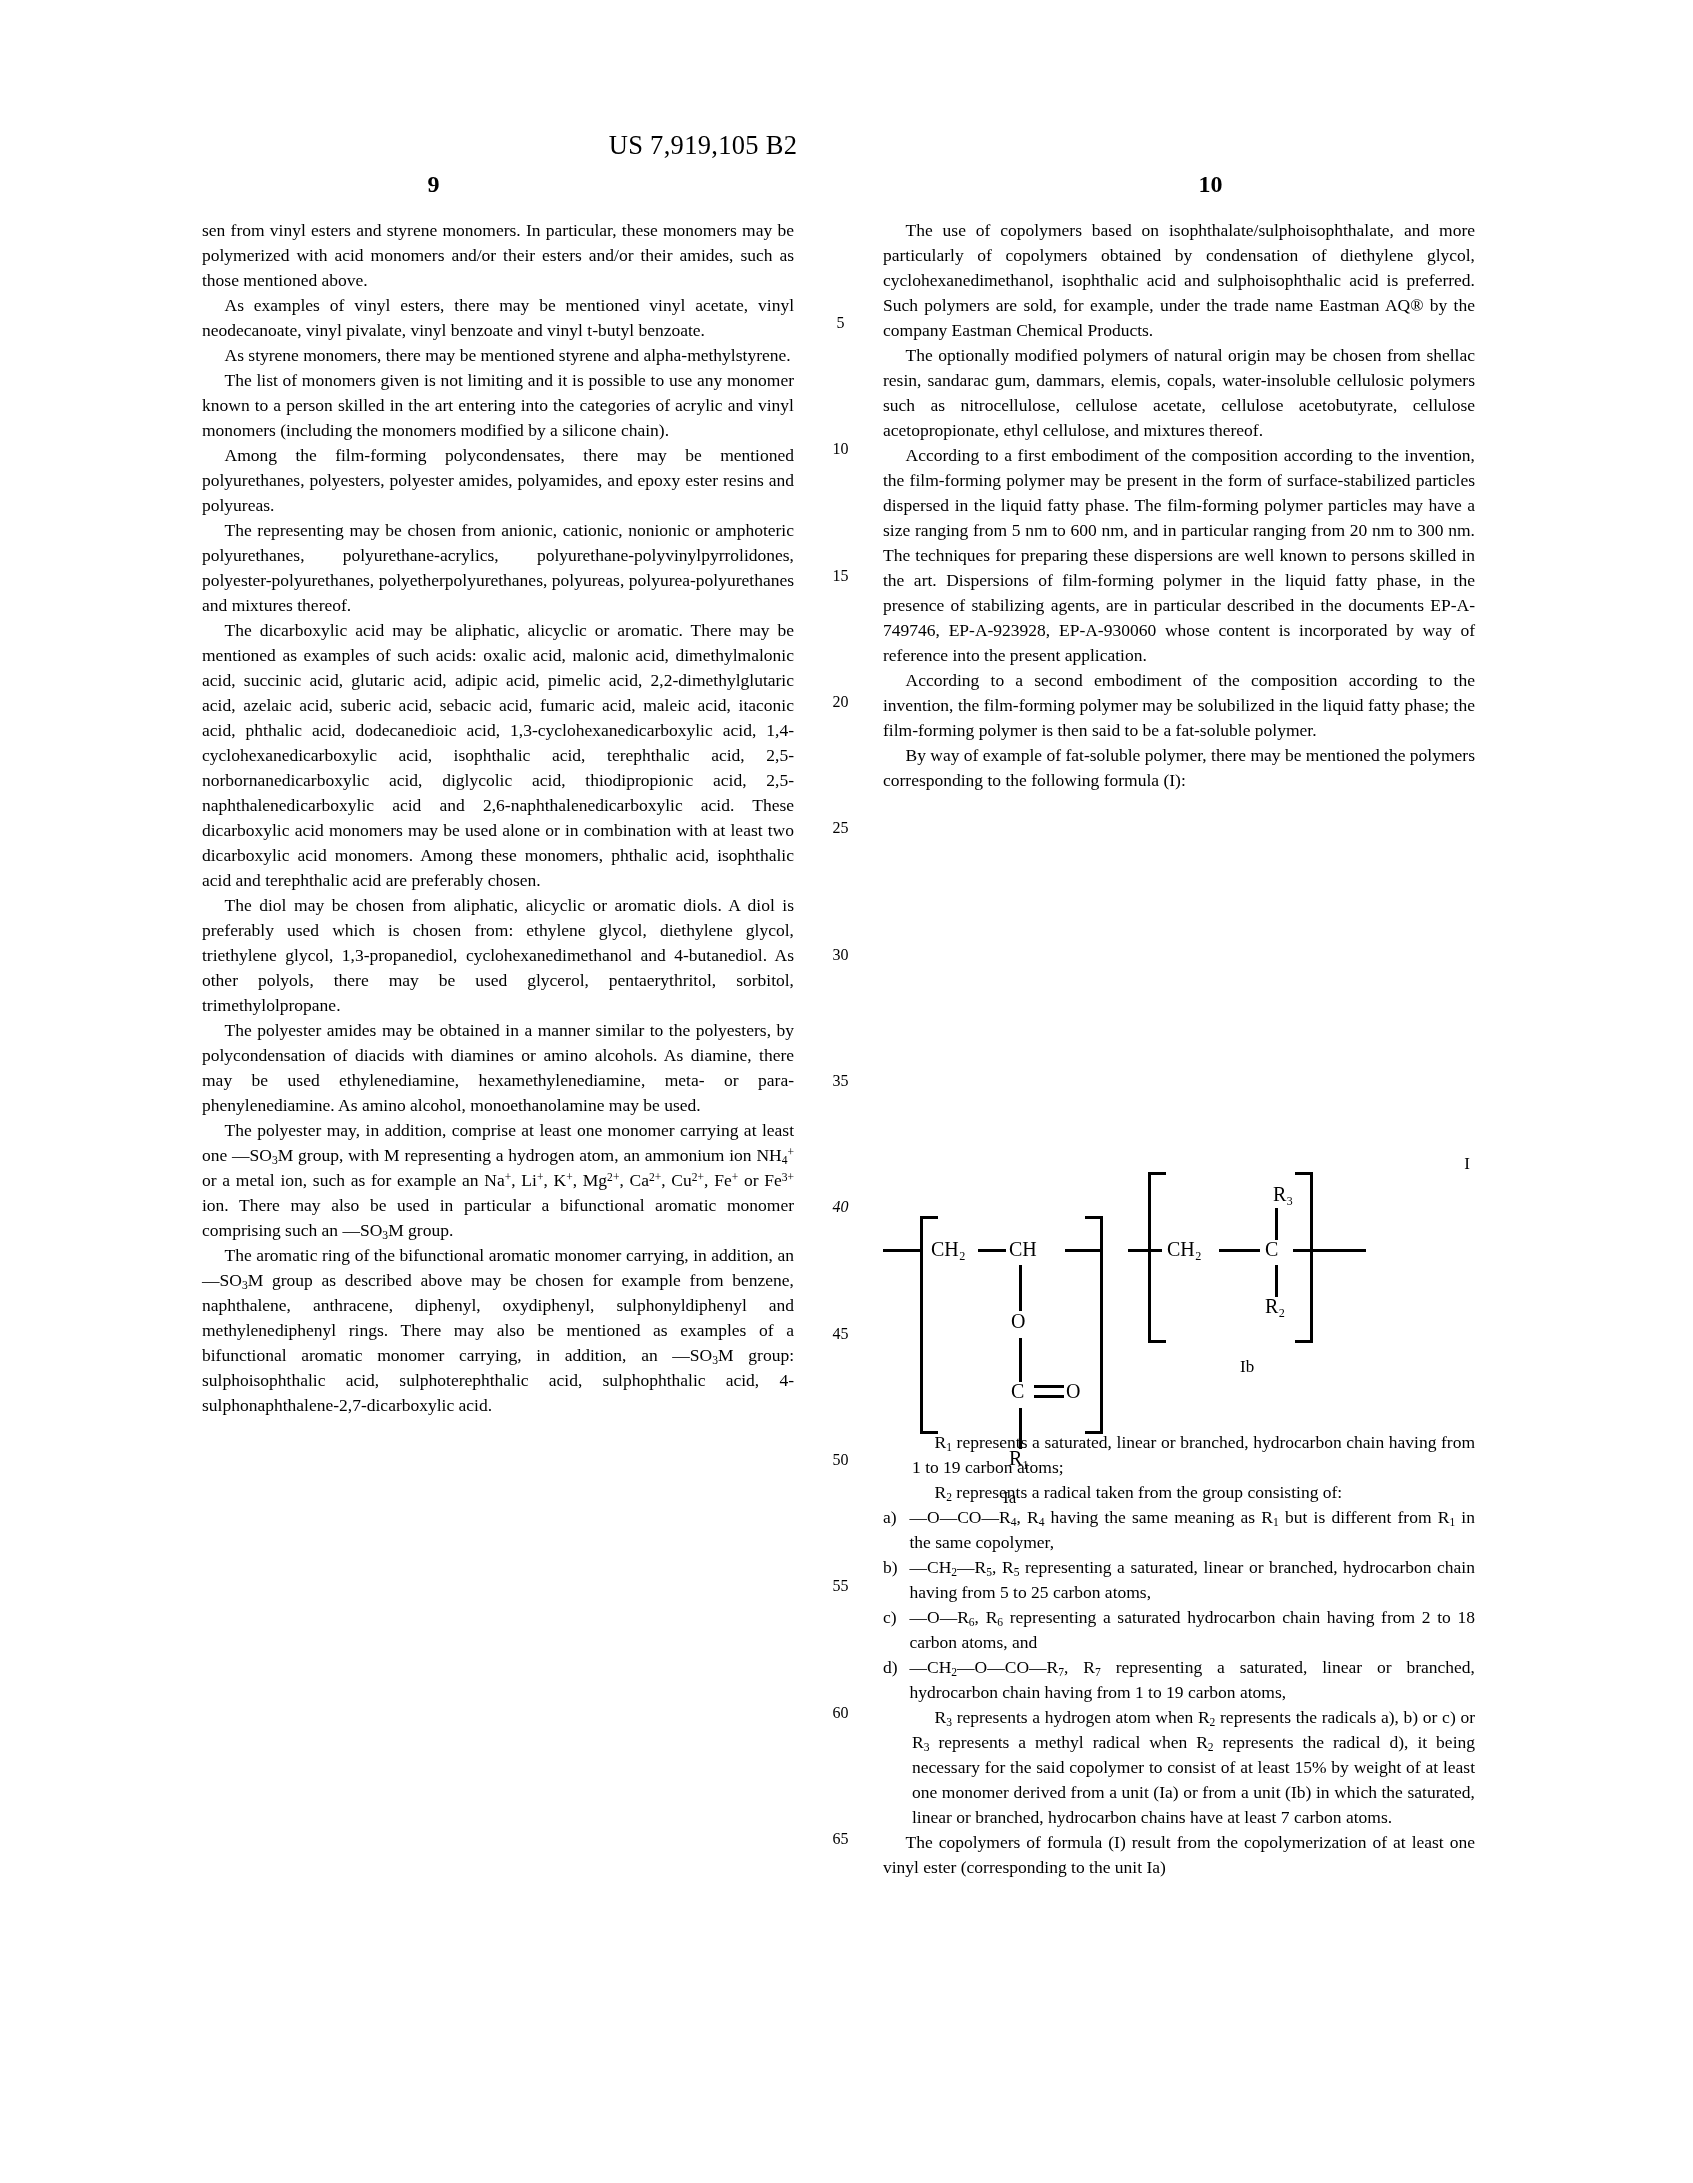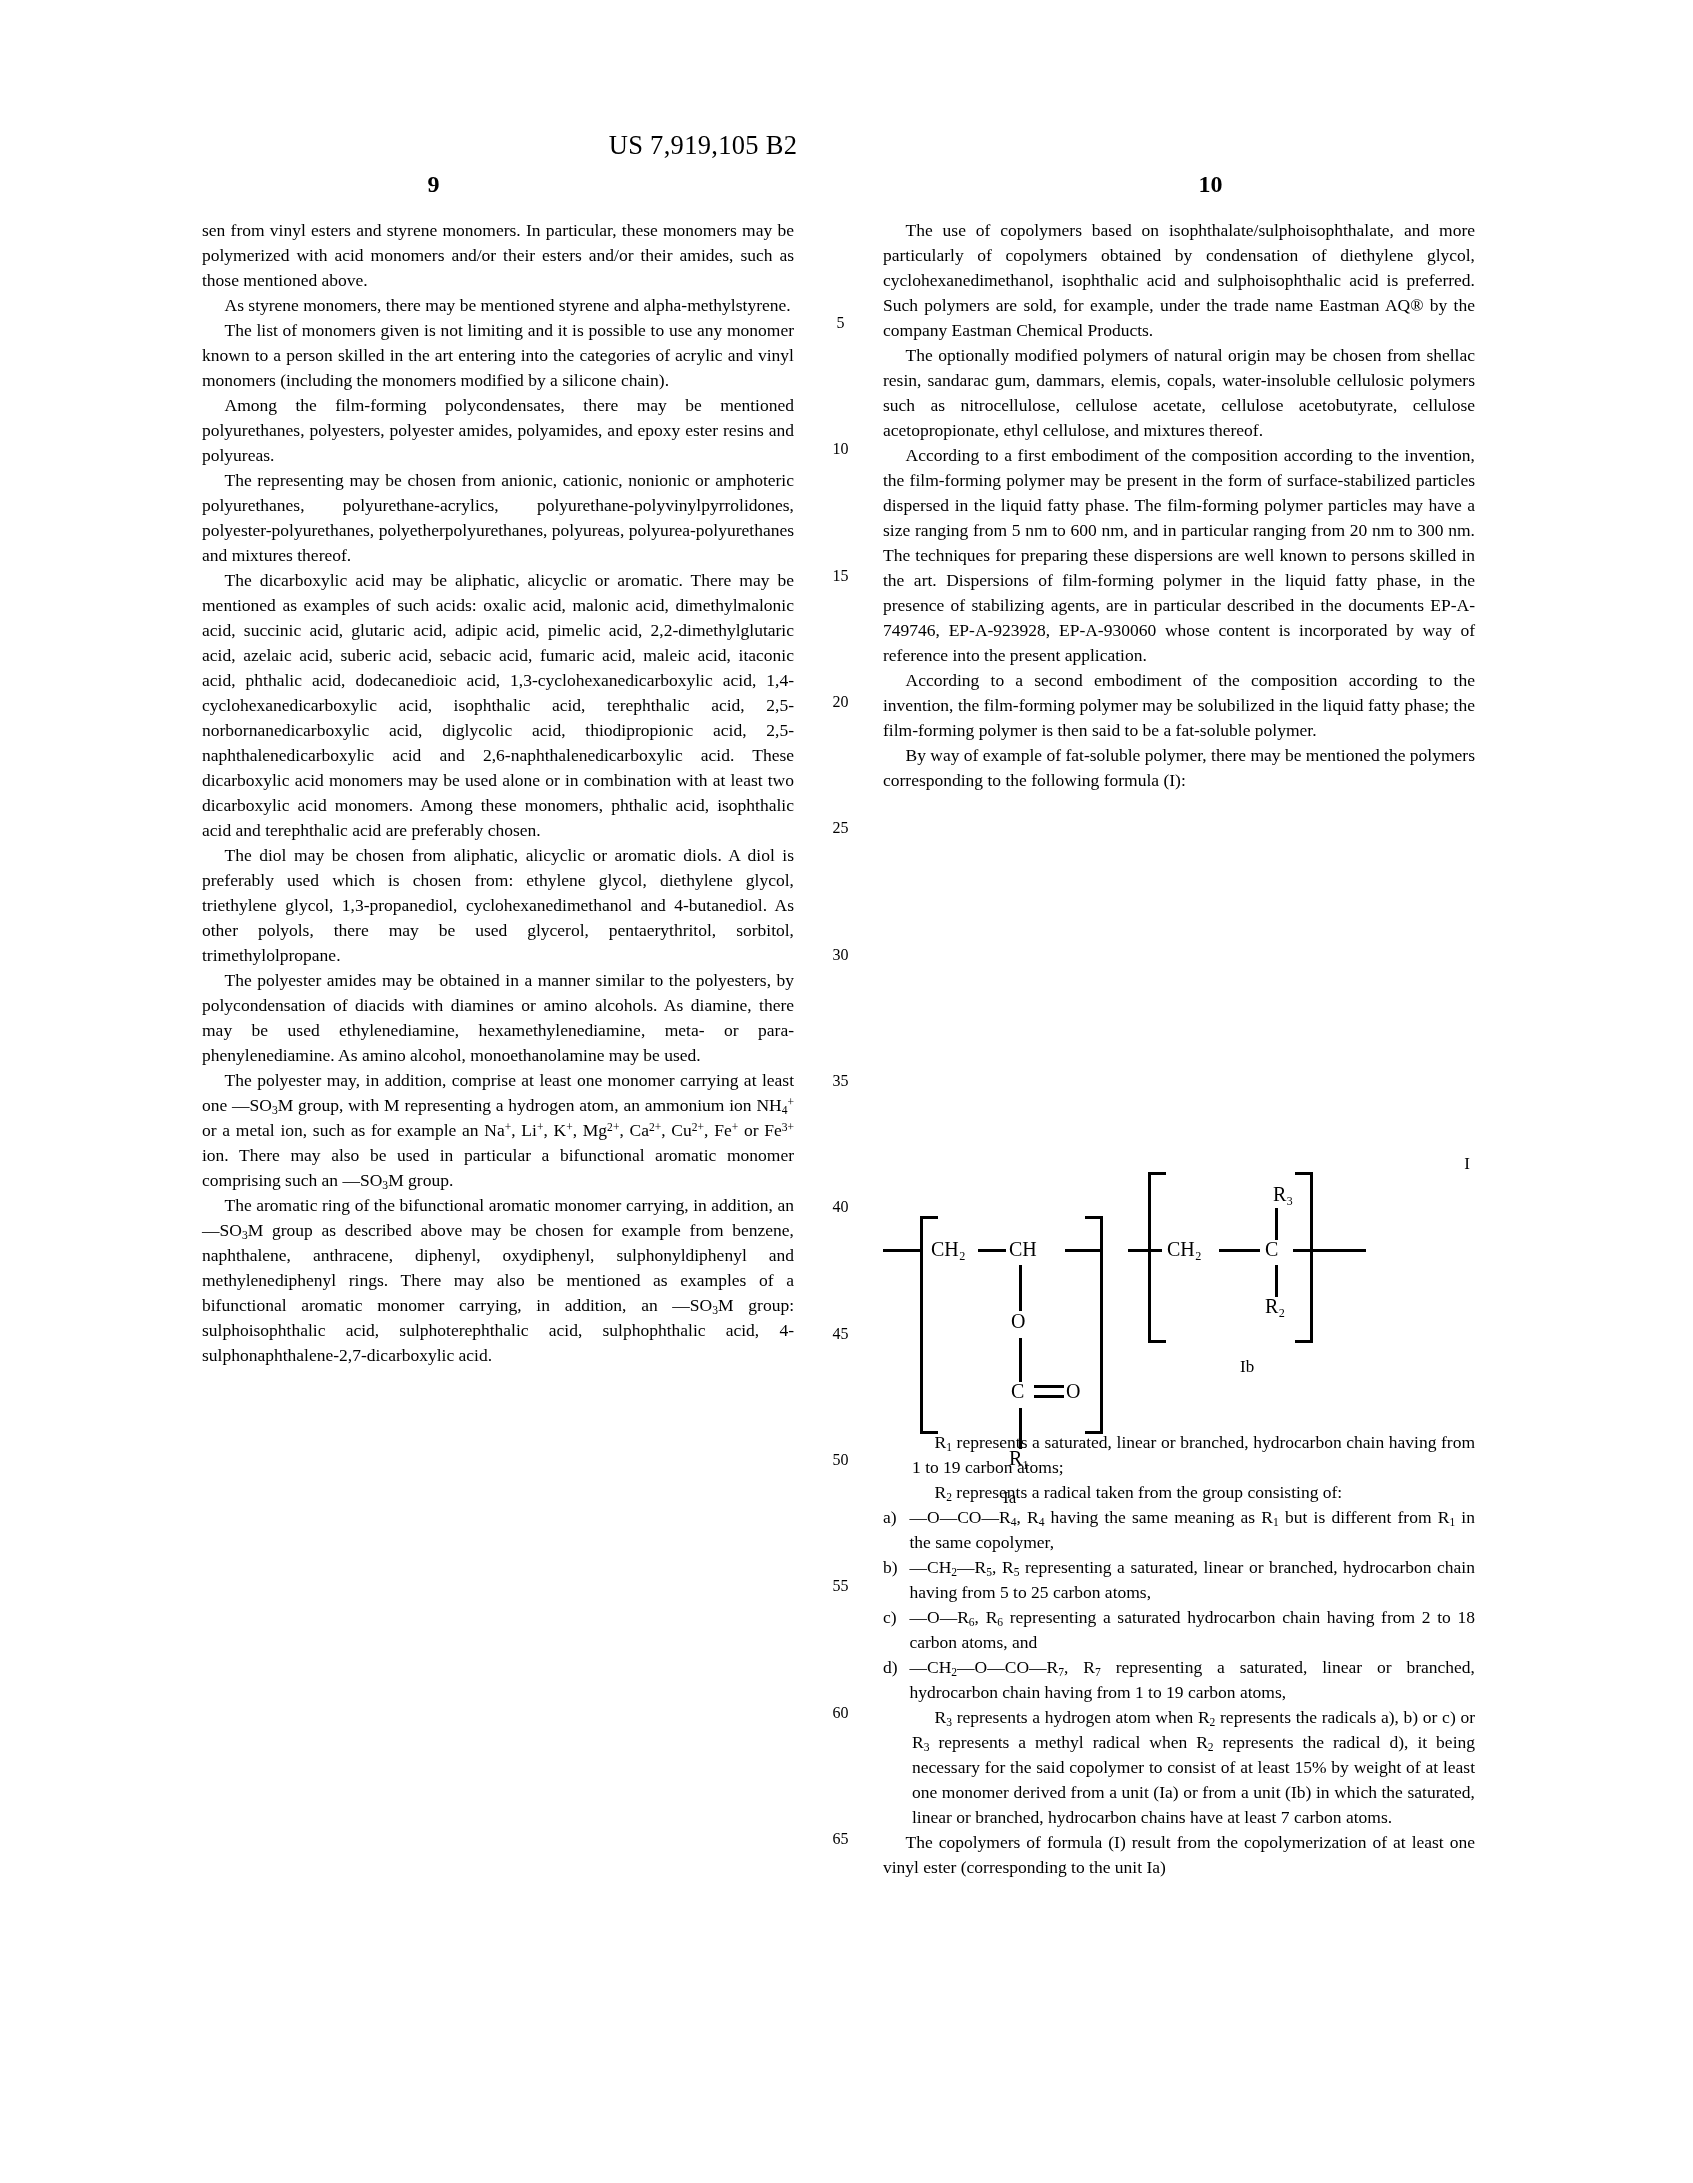--- a/index.html
+++ b/index.html
@@ -164,30 +164,31 @@
   </div>
 
   <div class="linenumbers" id="linenumbers">
       <div class="lnum" style="top: 96px;">5</div>
       <div class="lnum" style="top: 222px;">10</div>
       <div class="lnum" style="top: 349px;">15</div>
       <div class="lnum" style="top: 475px;">20</div>
       <div class="lnum" style="top: 601px;">25</div>
       <div class="lnum" style="top: 728px;">30</div>
       <div class="lnum" style="top: 854px;">35</div>
-      <div class="lnum" style="top: 980px;">40</div>
+      <div class="lnum" style="top: 980px; font-style: italic;">40</div>
       <div class="lnum" style="top: 1107px;">45</div>
       <div class="lnum" style="top: 1233px;">50</div>
       <div class="lnum" style="top: 1359px;">55</div>
       <div class="lnum" style="top: 1486px;">60</div>
       <div class="lnum" style="top: 1612px;">65</div>
     </div>
 
   <div class="column left" id="left-column">
       <p class="noindent">sen from vinyl esters and styrene monomers. In particular, these monomers may be polymerized with acid monomers and/or their esters and/or their amides, such as those mentioned above.</p>
+      <p>As examples of vinyl esters, there may be mentioned vinyl acetate, vinyl neodecanoate, vinyl pivalate, vinyl benzoate and vinyl t-butyl benzoate.</p>
       <p>As styrene monomers, there may be mentioned styrene and alpha-methylstyrene.</p>
       <p>The list of monomers given is not limiting and it is possible to use any monomer known to a person skilled in the art entering into the categories of acrylic and vinyl monomers (including the monomers modified by a silicone chain).</p>
       <p>Among the film-forming polycondensates, there may be mentioned polyurethanes, polyesters, polyester amides, polyamides, and epoxy ester resins and polyureas.</p>
       <p>The representing may be chosen from anionic, cationic, nonionic or amphoteric polyurethanes, polyurethane-acrylics, polyurethane-polyvinylpyrrolidones, polyester-polyurethanes, polyetherpolyurethanes, polyureas, polyurea-polyurethanes and mixtures thereof.</p>
       <p>The dicarboxylic acid may be aliphatic, alicyclic or aromatic. There may be mentioned as examples of such acids: oxalic acid, malonic acid, dimethylmalonic acid, succinic acid, glutaric acid, adipic acid, pimelic acid, 2,2-dimethylglutaric acid, azelaic acid, suberic acid, sebacic acid, fumaric acid, maleic acid, itaconic acid, phthalic acid, dodecanedioic acid, 1,3-cyclohexanedicarboxylic acid, 1,4-cyclohexanedicarboxylic acid, isophthalic acid, terephthalic acid, 2,5-norbornanedicarboxylic acid, diglycolic acid, thiodipropionic acid, 2,5-naphthalenedicarboxylic acid and 2,6-naphthalenedicarboxylic acid. These dicarboxylic acid monomers may be used alone or in combination with at least two dicarboxylic acid monomers. Among these monomers, phthalic acid, isophthalic acid and terephthalic acid are preferably chosen.</p>
       <p>The diol may be chosen from aliphatic, alicyclic or aromatic diols. A diol is preferably used which is chosen from: ethylene glycol, diethylene glycol, triethylene glycol, 1,3-propanediol, cyclohexanedimethanol and 4-butanediol. As other polyols, there may be used glycerol, pentaerythritol, sorbitol, trimethylolpropane.</p>
       <p>The polyester amides may be obtained in a manner similar to the polyesters, by polycondensation of diacids with diamines or amino alcohols. As diamine, there may be used ethylenediamine, hexamethylenediamine, meta- or para-phenylenediamine. As amino alcohol, monoethanolamine may be used.</p>
       <p>The polyester may, in addition, comprise at least one monomer carrying at least one —SO<sub>3</sub>M group, with M representing a hydrogen atom, an ammonium ion NH<sub>4</sub><sup>+</sup> or a metal ion, such as for example an Na<sup>+</sup>, Li<sup>+</sup>, K<sup>+</sup>, Mg<sup>2+</sup>, Ca<sup>2+</sup>, Cu<sup>2+</sup>, Fe<sup>+</sup> or Fe<sup>3+</sup> ion. There may also be used in particular a bifunctional aromatic monomer comprising such an —SO<sub>3</sub>M group.</p>
       <p>The aromatic ring of the bifunctional aromatic monomer carrying, in addition, an —SO<sub>3</sub>M group as described above may be chosen for example from benzene, naphthalene, anthracene, diphenyl, oxydiphenyl, sulphonyldiphenyl and methylenediphenyl rings. There may also be mentioned as examples of a bifunctional aromatic monomer carrying, in addition, an —SO<sub>3</sub>M group: sulphoisophthalic acid, sulphoterephthalic acid, sulphophthalic acid, 4-sulphonaphthalene-2,7-dicarboxylic acid.</p>
     </div>

